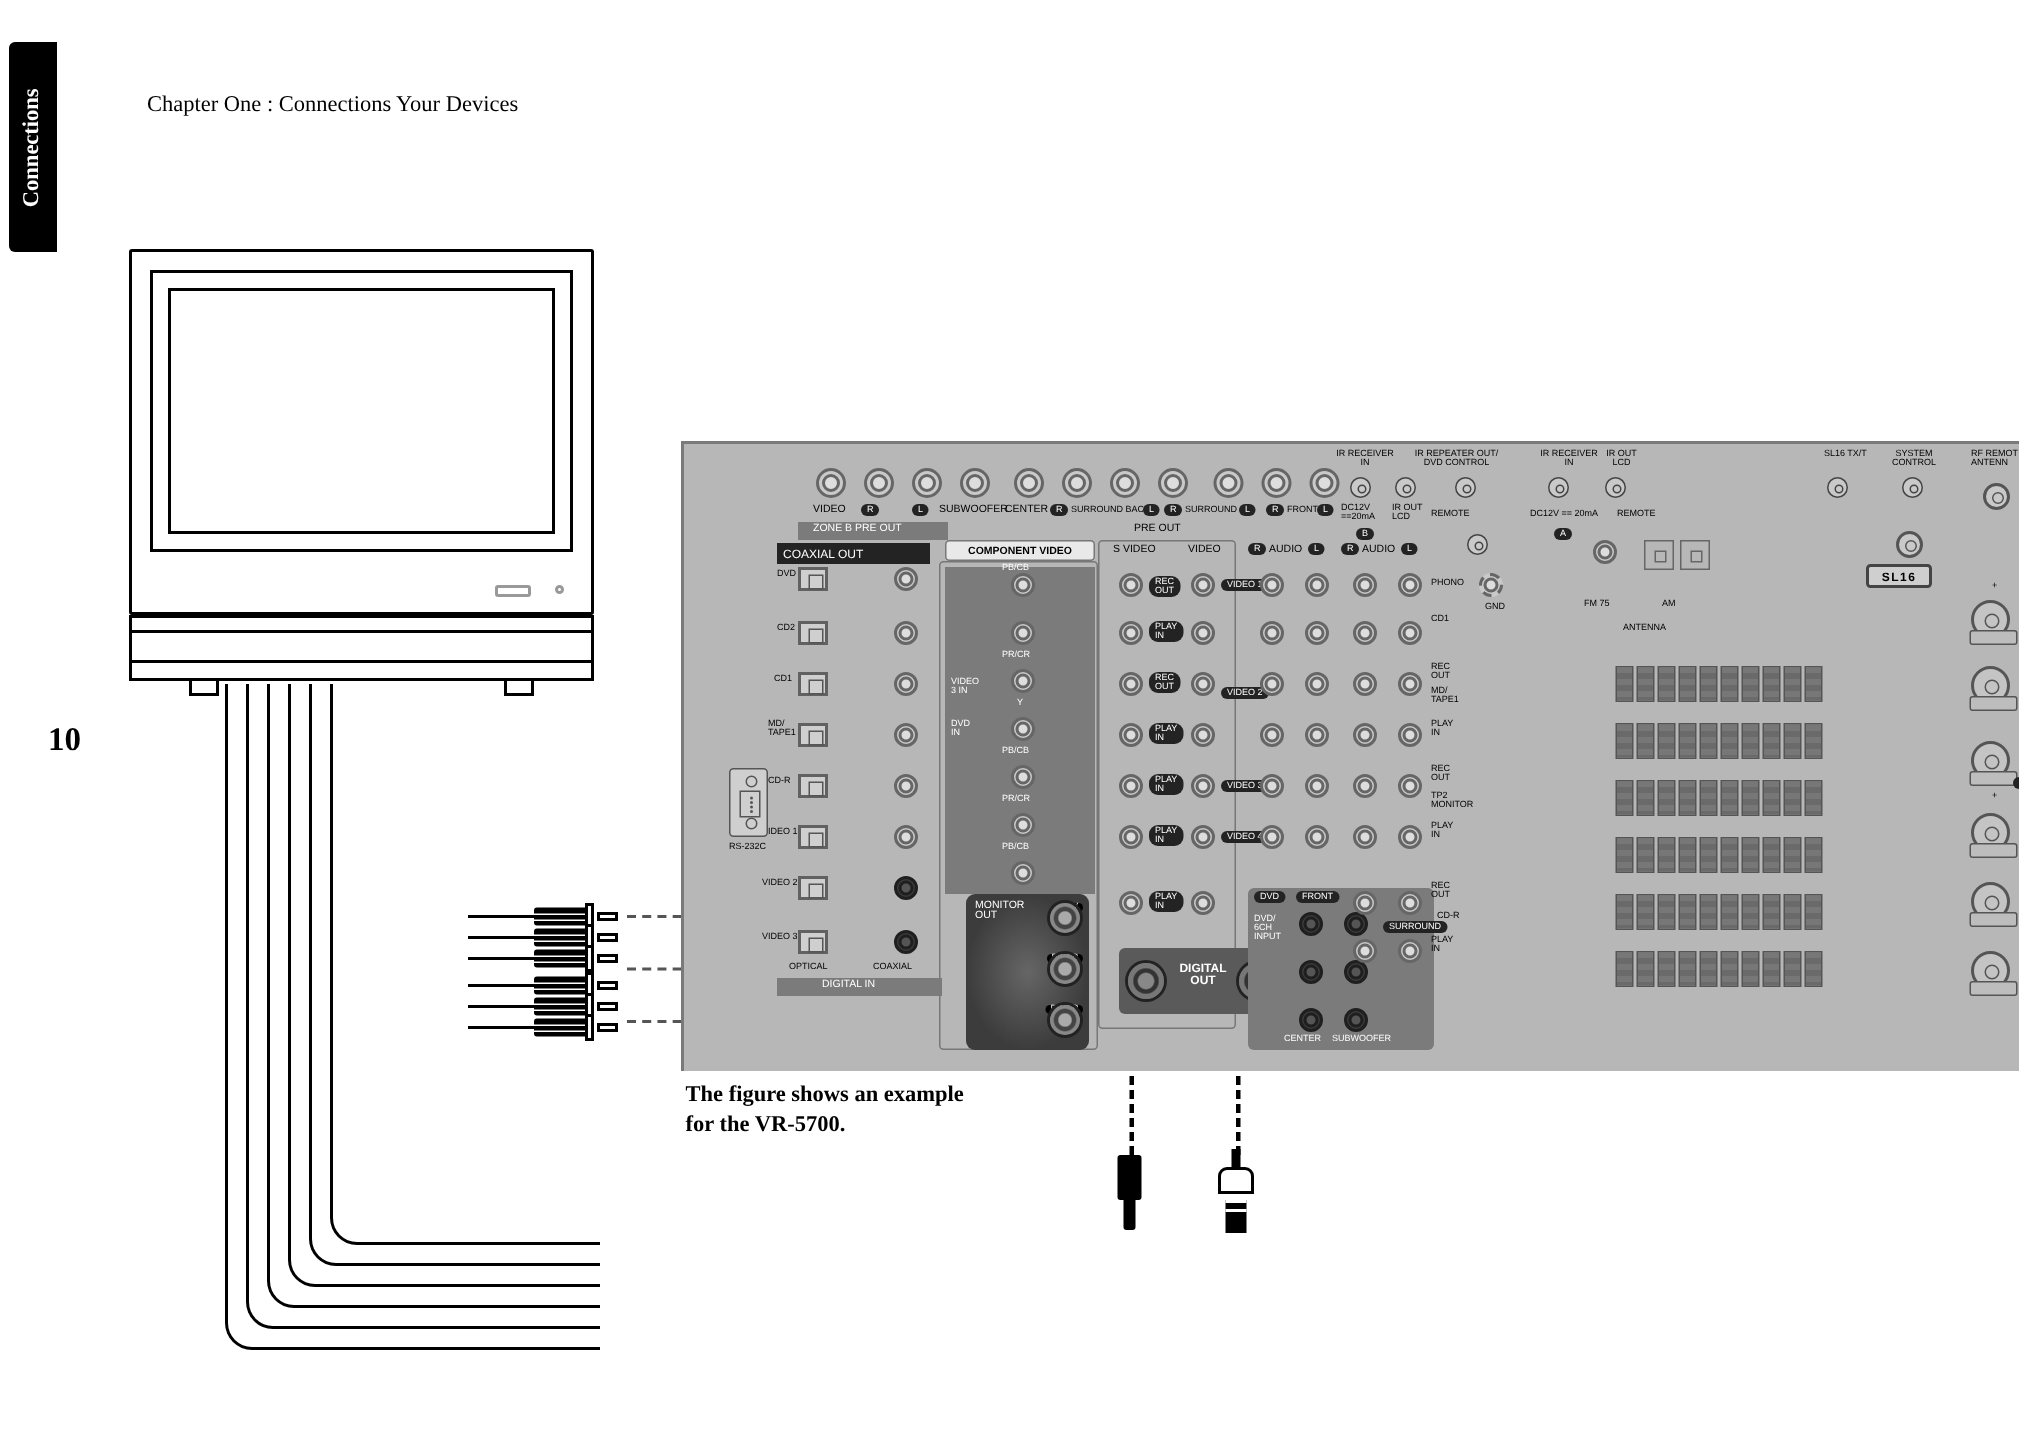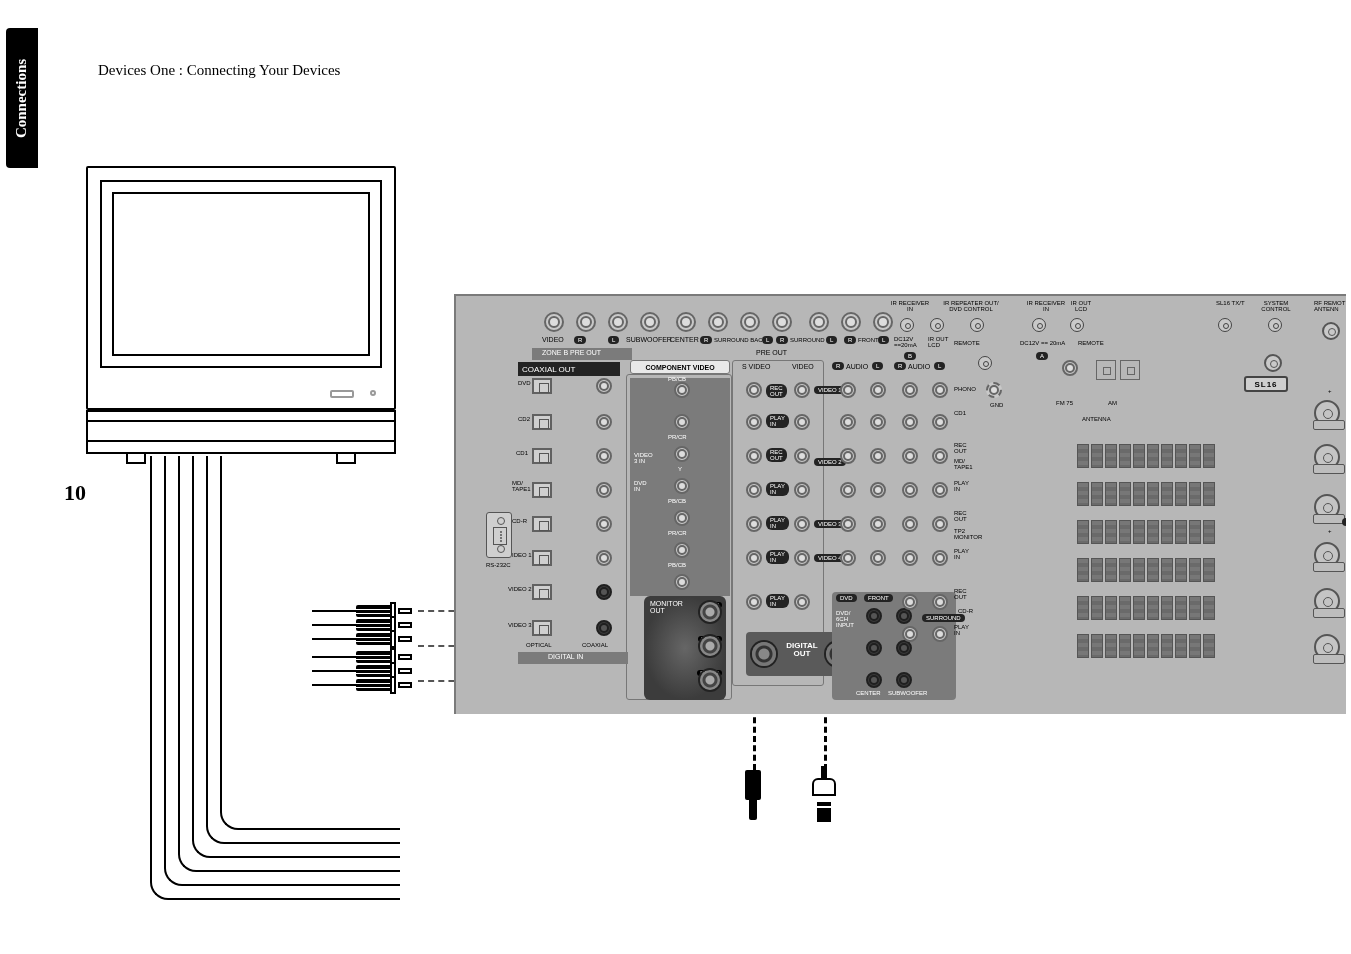--- a/index.html
+++ b/index.html
@@ -29,21 +29,21 @@
     font-size: 15px;
   }
   .title {
     position: absolute;
     left: 540px; top: 86px;
     font-size: 24px;
     font-weight: bold;
   }
   .page-num {
     position: absolute;
-    left: 64px; top: 480px;
+    left: 32px; top: 480px;
     font-size: 22px;
     font-weight: bold;
   }
   .caption {
     position: absolute;
     left: 457px; top: 720px;
     font-size: 15px;
     font-weight: bold;
     line-height: 1.35;
   }
@@ -296,21 +296,21 @@
 </style>
 </head>
 <body>
 
 <div class="page">
 
   <div class="side-tab">
     <span>Connections</span>
   </div>
 
-  <div class="chapter-line">Devices One : Connecting Your Devices</div>
+  <div class="chapter-line">Chapter One : Connections Your Devices</div>
   <div class="page-num">10</div>
 
   <div class="tv">
     <div class="tv-inner">
       <div class="tv-screen"></div>
     </div>
     <div class="tv-ctrl"></div>
     <div class="tv-led"></div>
   </div>
   <div class="tv-stand">
@@ -378,20 +378,24 @@
   <div class="svplug" style="left:745px; top:770px;">
     <div class="body"></div>
       <div class="tip"></div>
   </div>
   <div class="svcable" style="left:812px; top:766px;">
     <div class="stub"></div>
       <div class="shell"></div>
       <div class="grip"></div>
   </div>
 
+  <div class="caption">
+    <span style="white-space:pre-line;">The figure shows an example
+for the VR-5700.</span>
+  </div>
 
   <div class="panel">
 
     <div class="lbl tiny" style="left:430px; top:4px; text-align:center; width:48px; white-space:pre-line;">IR RECEIVER
 IN</div>
     <div class="lbl tiny" style="left:480px; top:4px; text-align:center; width:70px; white-space:pre-line;">IR REPEATER OUT/
 DVD CONTROL</div>
     <div class="lbl tiny" style="left:566px; top:4px; text-align:center; width:48px; white-space:pre-line;">IR RECEIVER
 IN</div>
     <div class="lbl tiny" style="left:608px; top:4px; text-align:center; width:34px; white-space:pre-line;">IR OUT

